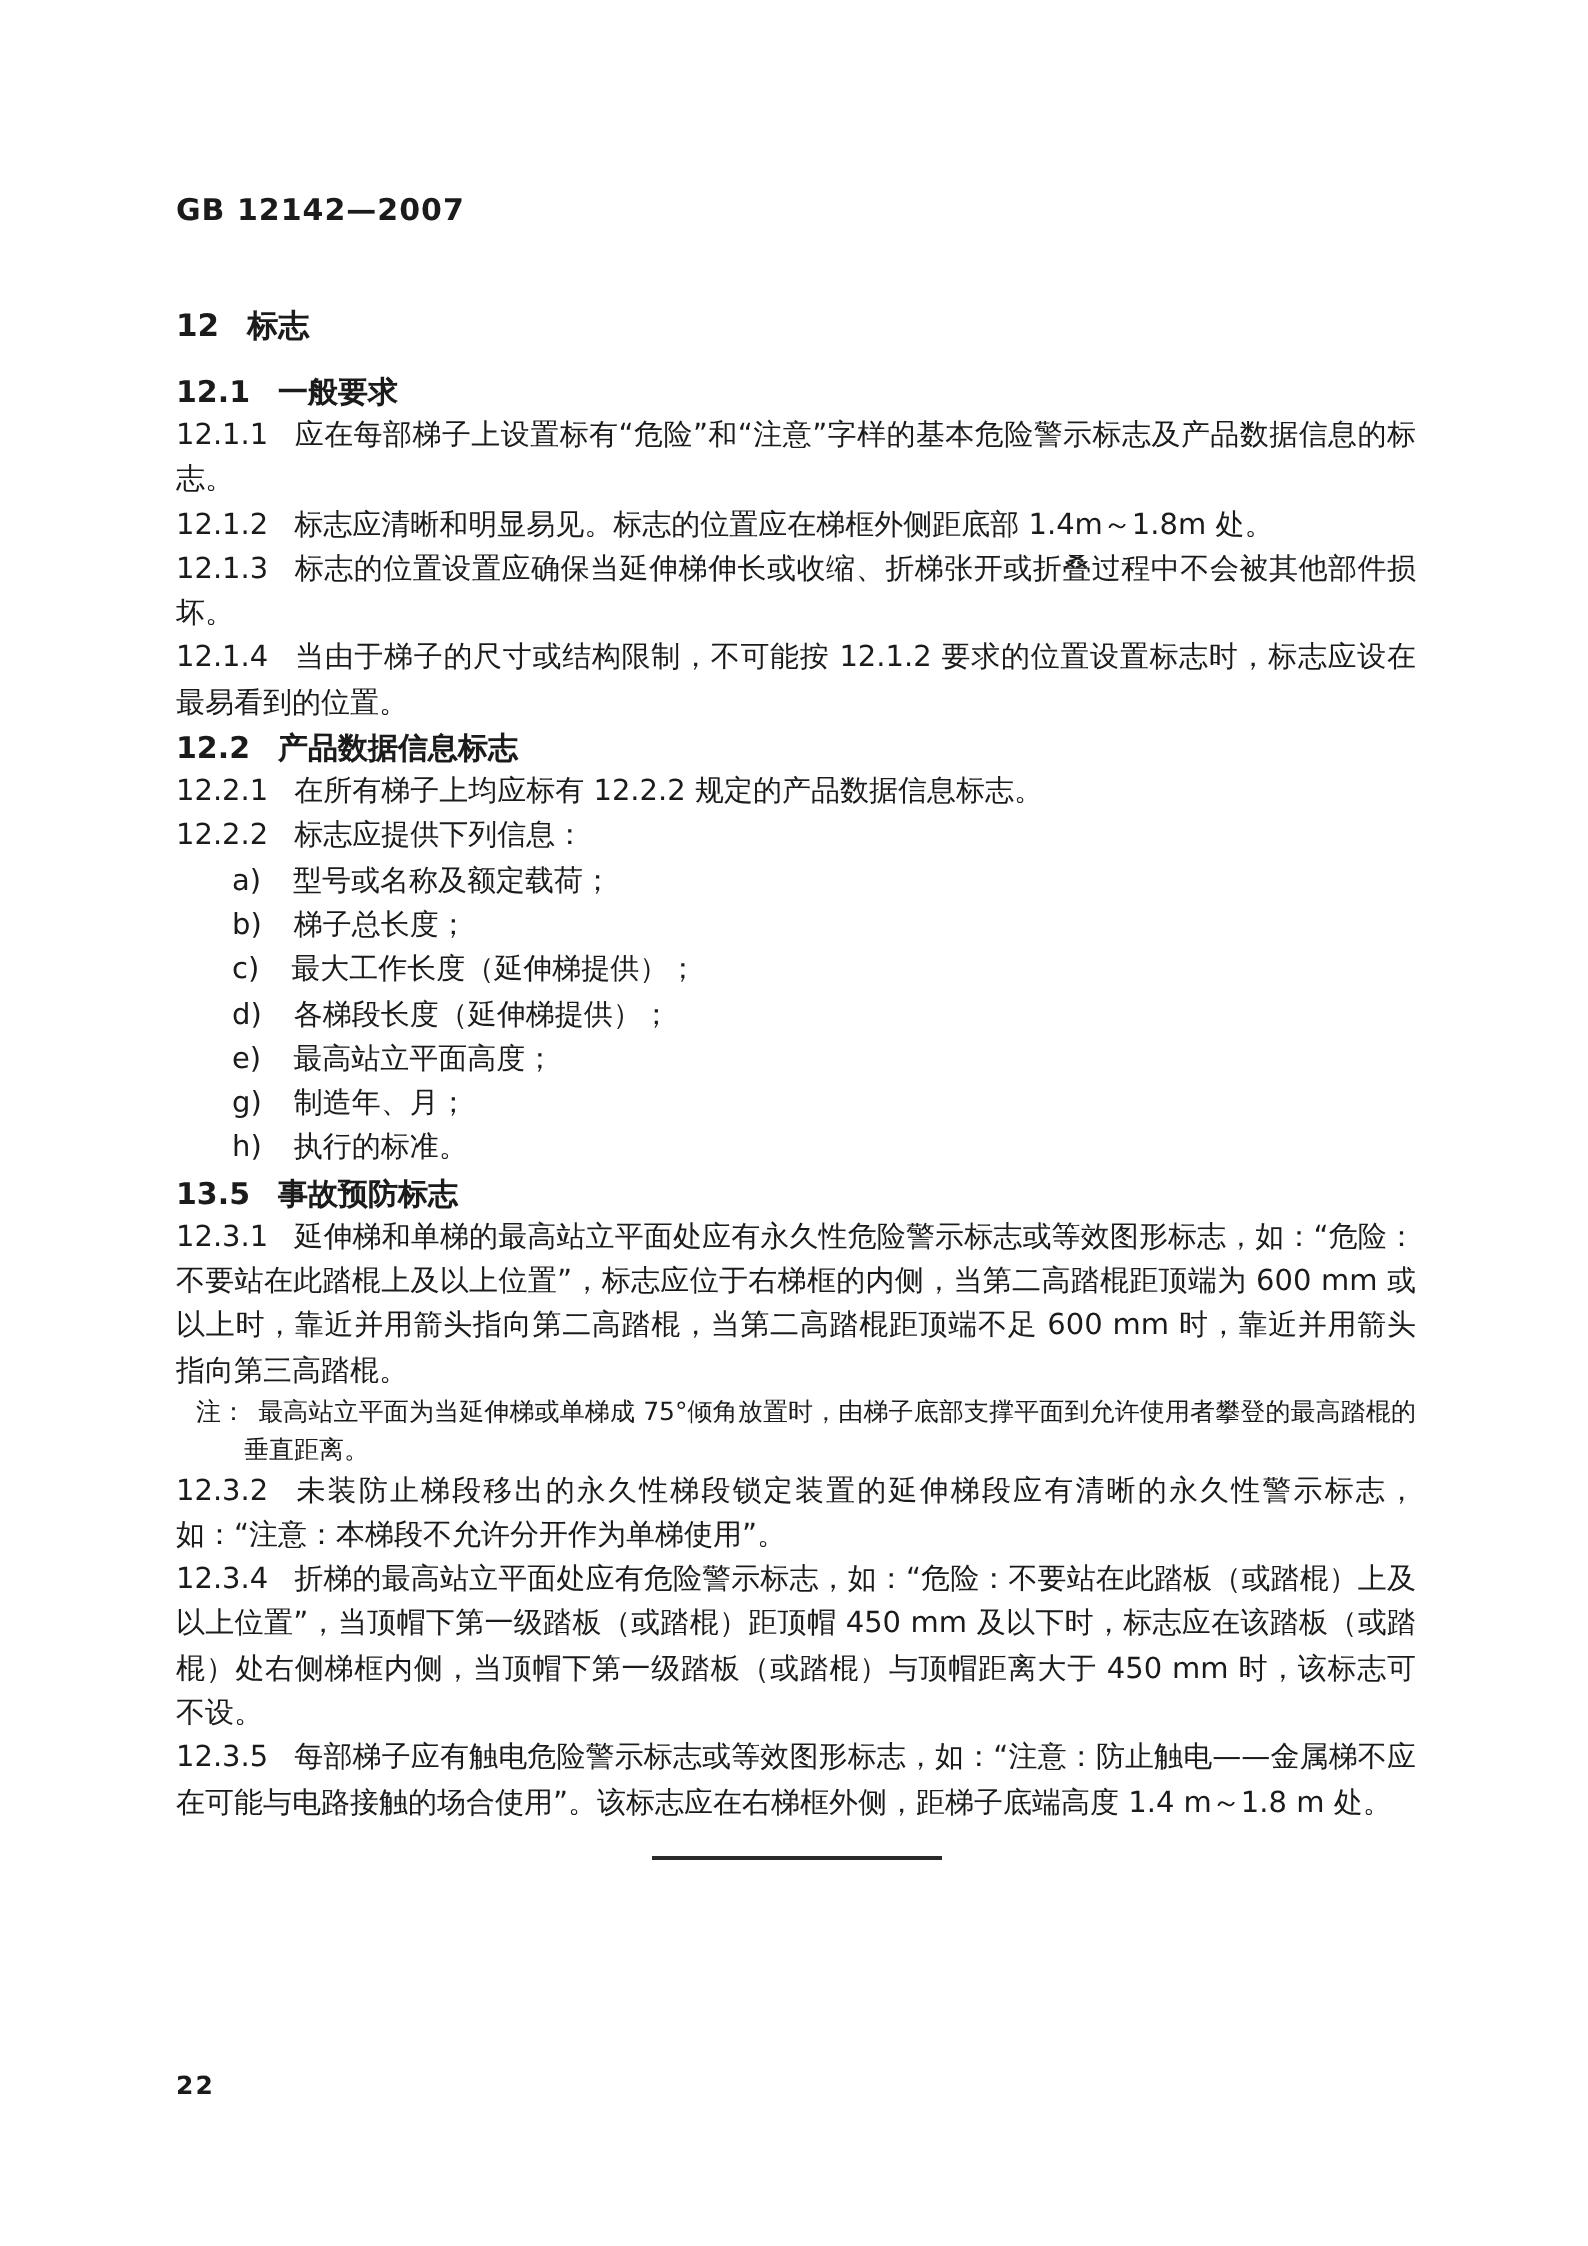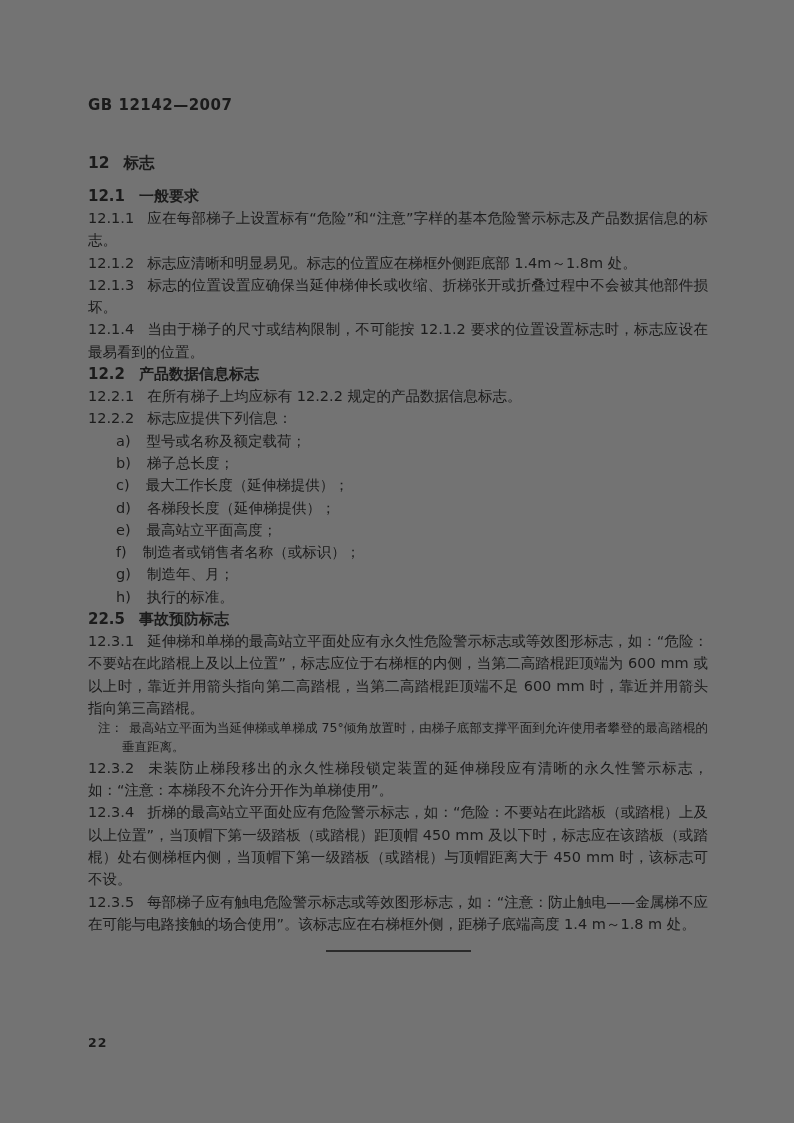--- a/index.html
+++ b/index.html
@@ -5,21 +5,21 @@
   html, body {
     margin: 0;
     padding: 0;
     background: #e8e8e6;
   }
   .page {
     position: relative;
     width: 794px;
     height: 1123px;
     margin: 0 auto;
-    background: #737373;
+    background: #ffffff;
     font-family: "DejaVu Sans", "Liberation Sans", sans-serif;
     color: #1b1b1b;
     overflow: hidden;
   }
   .content {
     position: absolute;
     left: 88px;
     top: 94px;
     width: 620px;
   }
@@ -135,32 +135,29 @@
       <p class="info-item">
         <span class="item-letter">c)</span><span>最大工作长度（延伸梯提供）；</span>
       </p>
       <p class="info-item">
         <span class="item-letter">d)</span><span>各梯段长度（延伸梯提供）；</span>
       </p>
       <p class="info-item">
         <span class="item-letter">e)</span><span>最高站立平面高度；</span>
       </p>
       <p class="info-item">
-        <span class="item-letter">f)</span><span>制造者或销售者名称（或标识）；</span>
-      </p>
-      <p class="info-item">
         <span class="item-letter">g)</span><span>制造年、月；</span>
       </p>
       <p class="info-item">
         <span class="item-letter">h)</span><span>执行的标准。</span>
       </p>
     </div>
 
     <div class="section-heading" style="margin-top:0;">
-      <span class="heading-num">22.5</span><span>事故预防标志</span>
+      <span class="heading-num">13.5</span><span>事故预防标志</span>
     </div>
 
     <p class="clause">
       <span class="clause-num">12.3.1</span><span>延伸梯和单梯的最高站立平面处应有永久性危险警示标志或等效图形标志，如：“危险：不要站在此踏棍上及以上位置”，标志应位于右梯框的内侧，当第二高踏棍距顶端为 600 mm 或以上时，靠近并用箭头指向第二高踏棍，当第二高踏棍距顶端不足 600 mm 时，靠近并用箭头指向第三高踏棍。</span>
     </p>
 
     <p class="note">
       <span class="note-label">注：</span><span>最高站立平面为当延伸梯或单梯成 75°倾角放置时，由梯子底部支撑平面到允许使用者攀登的最高踏棍的垂直距离。</span>
     </p>
 

